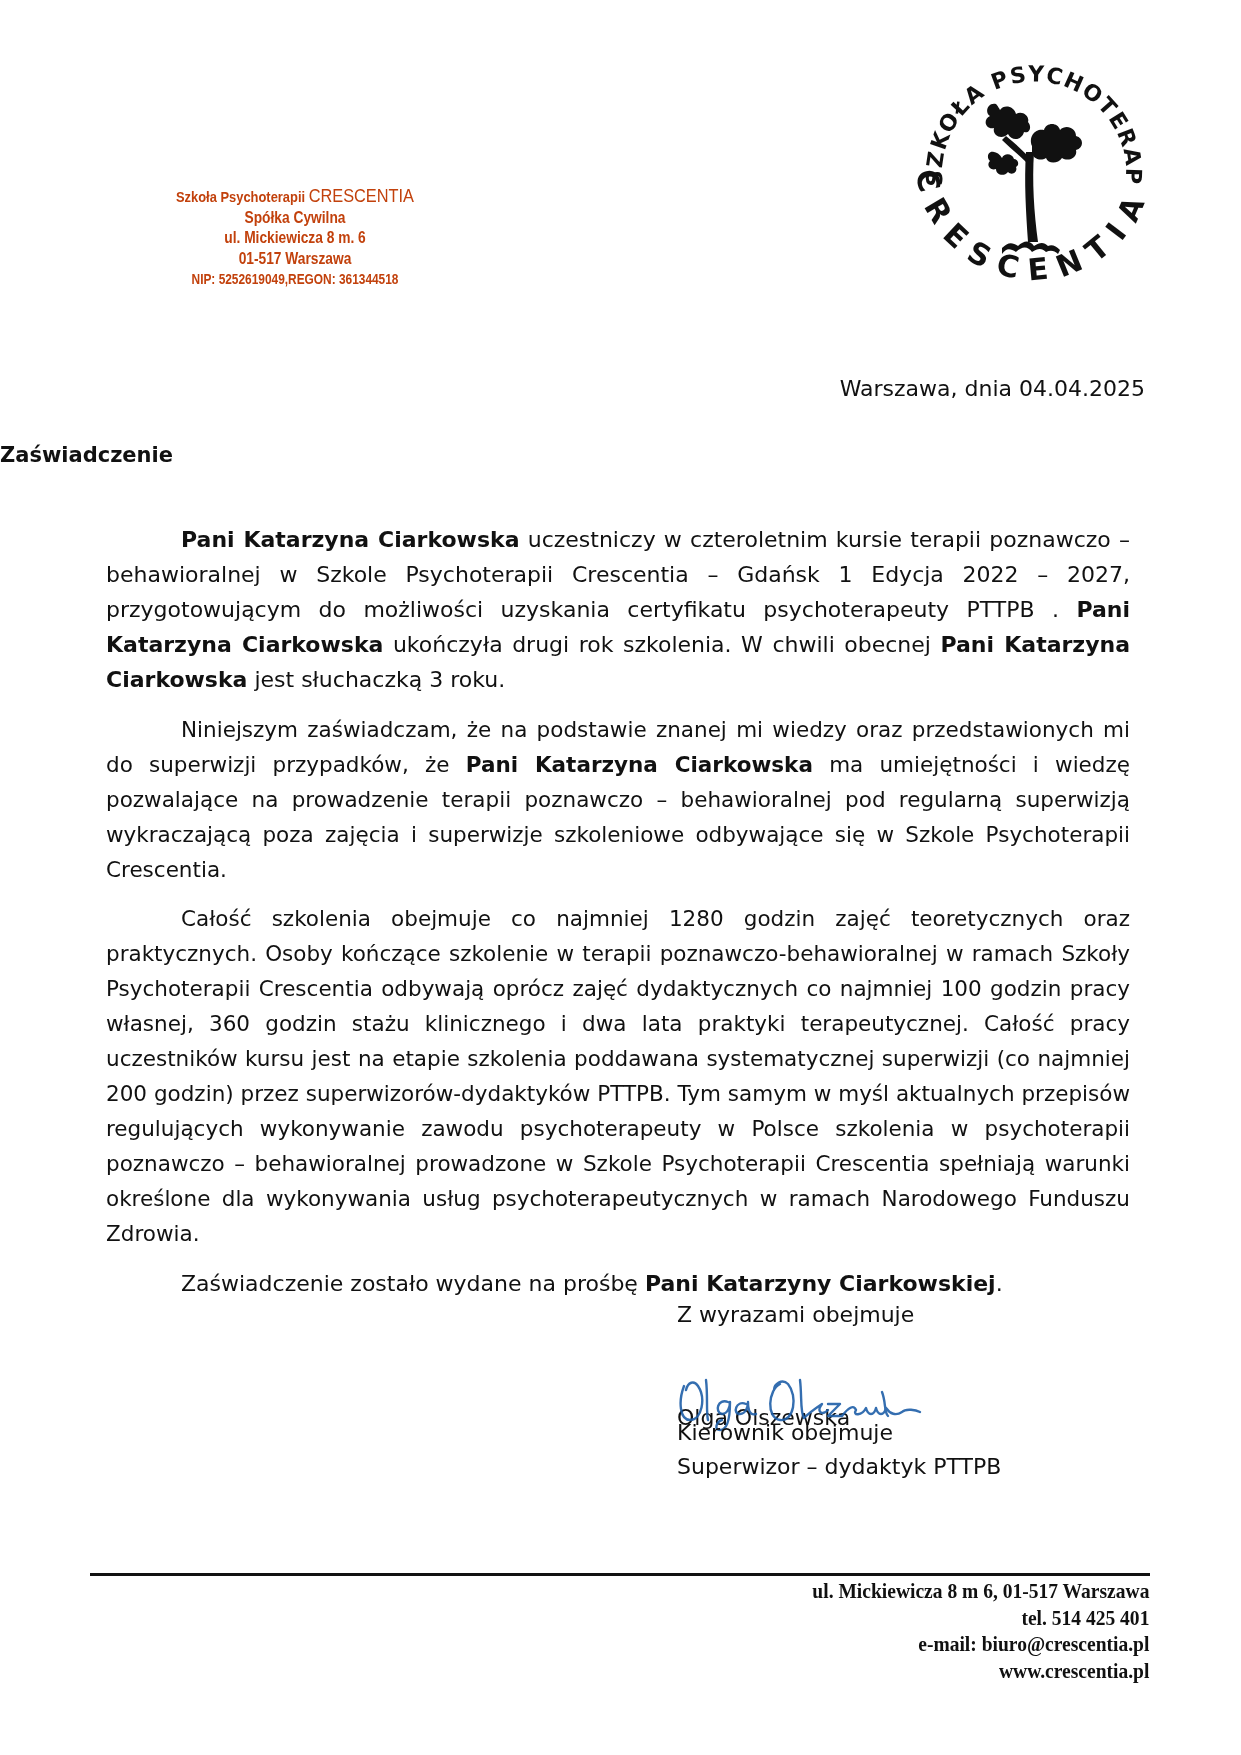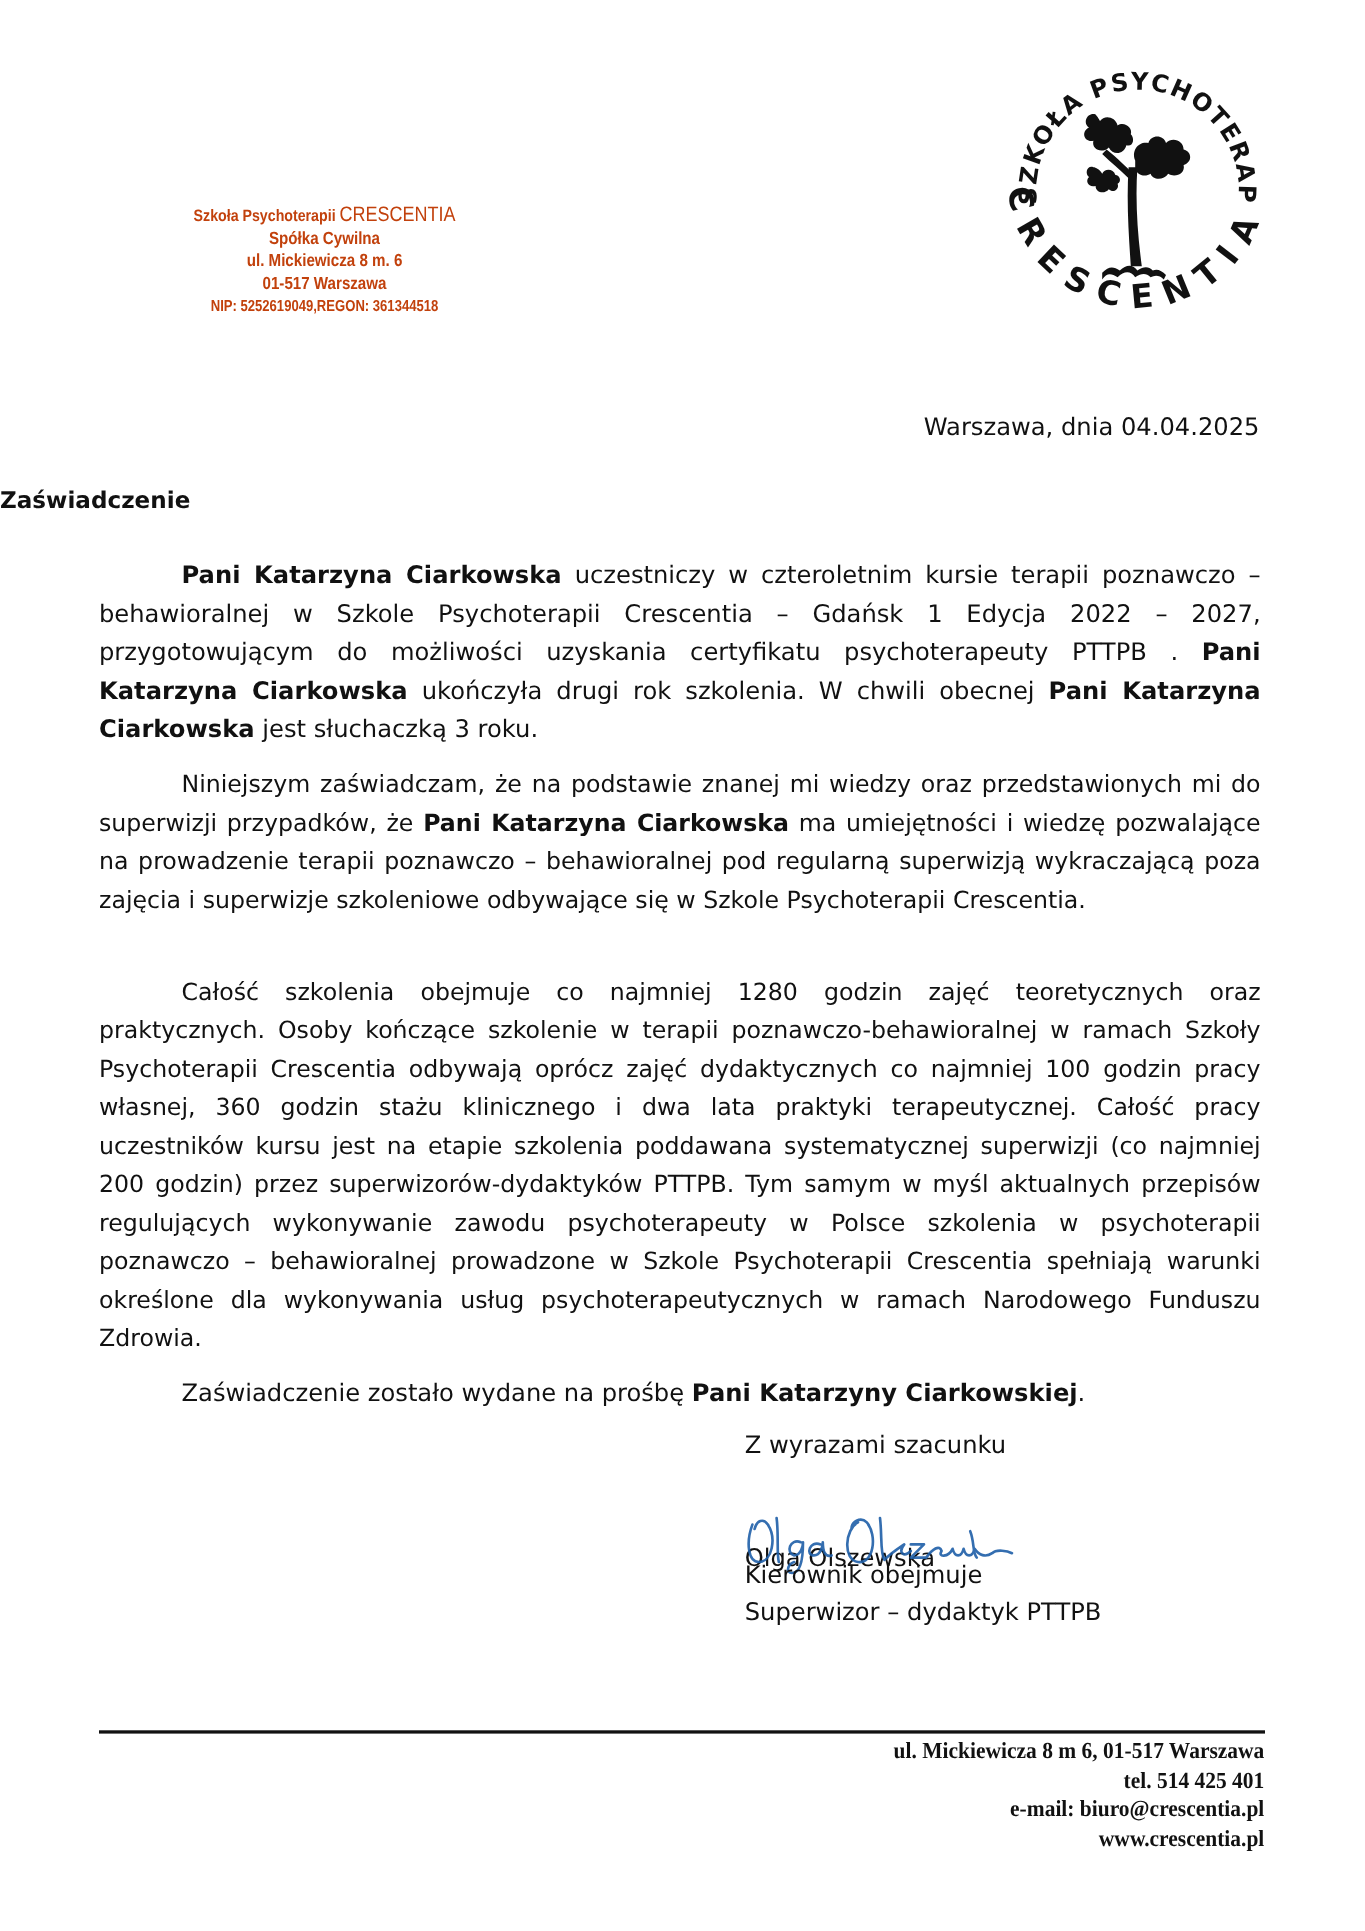--- a/index.html
+++ b/index.html
@@ -19,21 +19,21 @@
   .logo { left:898px; top:42px; width:272px; height:272px; }
 
   
   .date { right:96px; top:376px; font-size:22px; }
 
   
   .title { left:0; width:1241px; top:443px; font-size:21px; font-weight:bold; }
 
   
   .body { left:90px; width:1056px; font-size:22px; line-height:35px; text-align:justify; }
-  .body p { margin:0; text-indent:75px; }
+  .body p { margin:16px; text-indent:75px; }
   .body b { font-weight:bold; }
   .p1 { top:506px; }
   .p2 { top:696px; font-size:21.5px; }
   .p3 { top:885px; font-size:21.5px; }
   .p4 { top:1250px; }
 
   .sig { left:677px; font-size:22px; line-height:30px; white-space:nowrap; }
   .regards { top:1300px; }
   .name { top:1367px;margin-top:36px; }
   .role1 { top:1418px; }
@@ -90,21 +90,21 @@
 </div>
 
 <div class="abs body p3">
   <p><span>Całość szkolenia obejmuje co najmniej 1280 godzin zajęć teoretycznych oraz praktycznych. Osoby kończące szkolenie w terapii poznawczo-behawioralnej w ramach Szkoły Psychoterapii Crescentia odbywają oprócz zajęć dydaktycznych co najmniej 100 godzin pracy własnej, 360 godzin stażu klinicznego i dwa lata praktyki terapeutycznej. Całość pracy uczestników kursu jest na etapie szkolenia poddawana systematycznej superwizji (co najmniej 200 godzin) przez superwizorów-dydaktyków PTTPB. Tym samym w myśl aktualnych przepisów regulujących wykonywanie zawodu psychoterapeuty w Polsce szkolenia w psychoterapii poznawczo – behawioralnej prowadzone w Szkole Psychoterapii Crescentia spełniają warunki określone dla wykonywania  usług psychoterapeutycznych w ramach Narodowego Funduszu Zdrowia.</span></p>
 </div>
 
 <div class="abs body p4">
   <p><span>Zaświadczenie zostało wydane na prośbę </span><b>Pani Katarzyny Ciarkowskiej</b><span>.</span></p>
 </div>
 
-<div class="abs sig regards">Z wyrazami szacunku</div>
+<div class="abs sig regards">Z wyrazami obejmuje</div>
 <div class="abs sig name">Olga Olszewska</div>
 <svg class="abs signature" viewBox="0 0 250 70" xmlns="http://www.w3.org/2000/svg">
   <g fill="none" stroke="#1f5fa8" stroke-width="2.4" stroke-linecap="round" stroke-linejoin="round" opacity="0.9">
     <path d="M8 18 C 2 34, 4 52, 14 52 C 26 52, 30 30, 22 18 C 18 12, 12 14, 10 22"></path>
     <path d="M30 12 C 32 28, 30 44, 32 52"></path>
     <path d="M52 34 C 42 30, 38 44, 46 46 C 52 46, 54 38, 54 34 C 54 48, 52 62, 44 62 C 38 62, 40 54, 46 52"></path>
     <path d="M70 36 C 60 32, 56 46, 64 46 C 70 46, 72 38, 72 34 C 72 42, 74 48, 80 46"></path>
     <path d="M104 16 C 92 22, 90 50, 104 52 C 118 54, 122 28, 112 16 C 106 10, 98 16, 98 22"></path>
     <path d="M124 12 C 126 28, 124 44, 128 50 C 134 44, 140 40, 146 36 C 140 44, 146 48, 152 42"></path>
     <path d="M152 36 L 164 36 L 152 48 L 166 48 C 172 40, 178 36, 180 42 C 176 48, 186 48, 190 40 C 192 48, 198 48, 200 40 C 202 48, 208 48, 210 40 C 214 46, 220 48, 226 44 C 230 40, 240 42, 244 44"></path>

